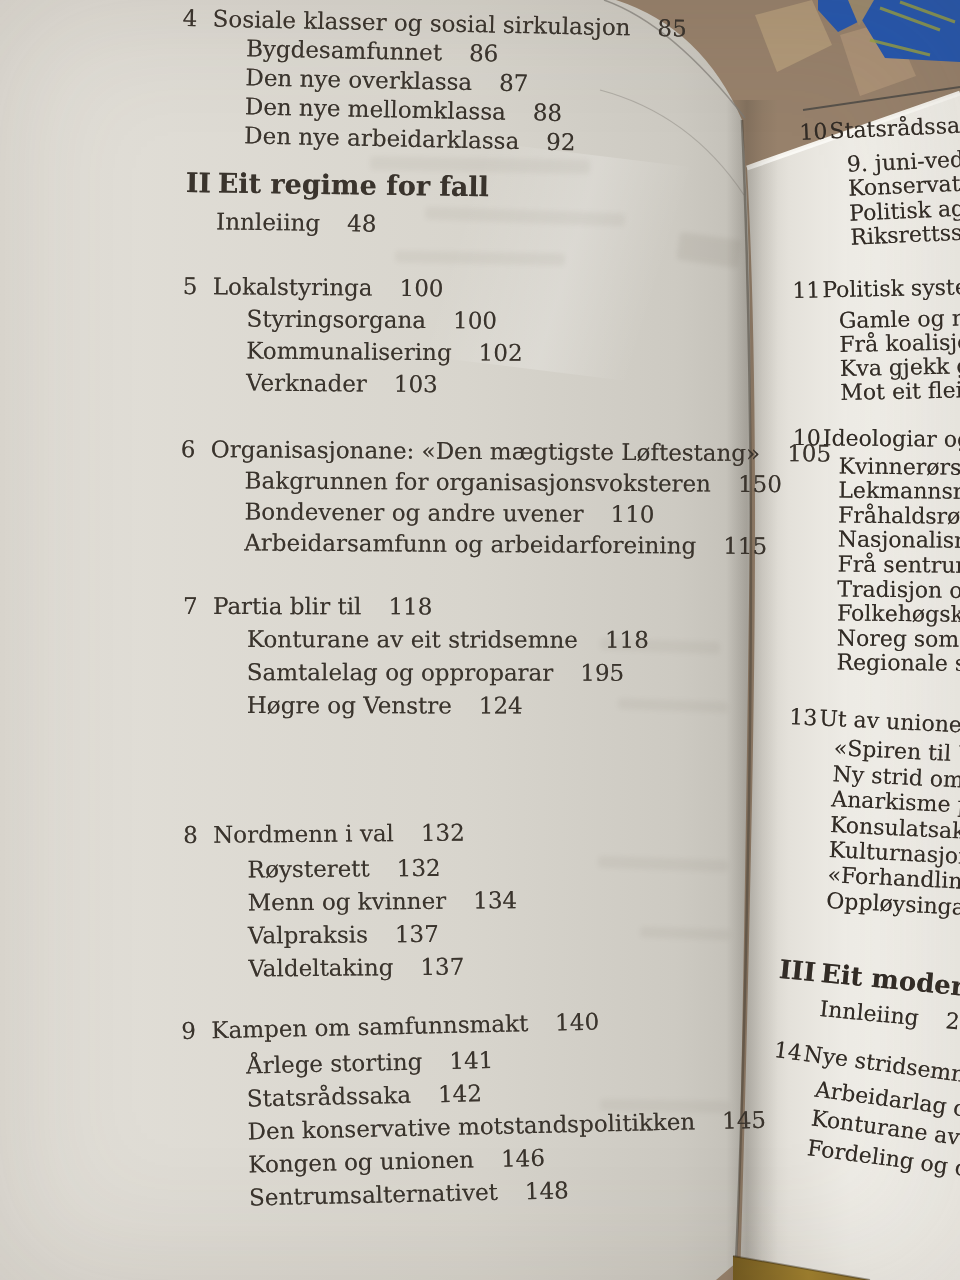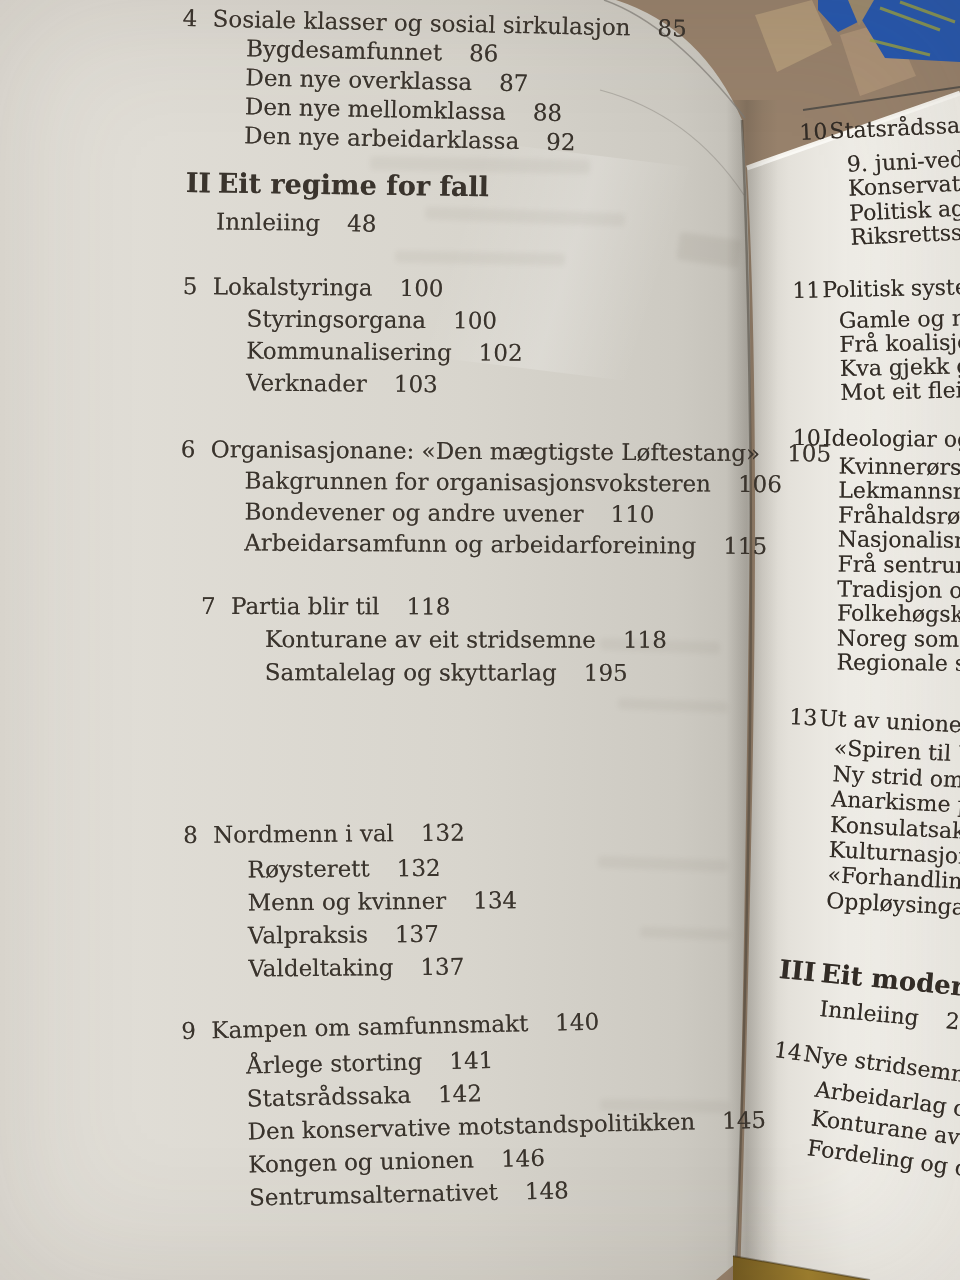--- a/index.html
+++ b/index.html
@@ -106,29 +106,30 @@
 
   <div class="sec" style="left:183px;top:270px;line-height:32px;transform:rotate(.5deg)">
     <div class="line"><span class="num">5</span><span>Lokalstyringa</span><span class="pg">100</span></div>
     <div class="line sub"><span>Styringsorgana</span><span class="pg">100</span></div>
     <div class="line sub"><span>Kommunalisering</span><span class="pg">102</span></div>
     <div class="line sub"><span>Verknader</span><span class="pg">103</span></div>
   </div>
 
   <div class="sec" style="left:181px;top:434px;line-height:31px;transform:rotate(.4deg)">
     <div class="line"><span class="num">6</span><span>Organisasjonane: «Den mægtigste Løftestang»</span><span class="pg">105</span></div>
-    <div class="line sub"><span>Bakgrunnen for organisasjonsvoksteren</span><span class="pg">106</span></div>
+    <div class="line sub"><span>Bakgrunnen for organisasjonsvoksteren</span><span class="pg">150</span></div>
     <div class="line sub"><span>Bondevener og andre uvener</span><span class="pg">110</span></div>
     <div class="line sub"><span>Arbeidarsamfunn og arbeidarforeining</span><span class="pg">115</span></div>
   </div>
 
-  <div class="sec" style="left:201px;top:590px;line-height:33px;transform:rotate(.1deg)">
+  <div class="sec" style="left:183px;top:590px;line-height:33px;transform:rotate(.1deg)">
     <div class="line"><span class="num">7</span><span>Partia blir til</span><span class="pg">118</span></div>
     <div class="line sub"><span>Konturane av eit stridsemne</span><span class="pg">118</span></div>
-    <div class="line sub"><span>Samtalelag og skyttarlag</span><span class="pg">195</span></div>
+    <div class="line sub"><span>Samtalelag og opproparar</span><span class="pg">195</span></div>
+    <div class="line sub"><span>Høgre og Venstre</span><span class="pg">124</span></div>
   </div>
 
   <div class="sec" style="left:183px;top:819px;line-height:33px;transform:rotate(-.5deg)">
     <div class="line" style="margin-bottom:2px"><span class="num">8</span><span>Nordmenn i val</span><span class="pg">132</span></div>
     <div class="line sub"><span>Røysterett</span><span class="pg">132</span></div>
     <div class="line sub"><span>Menn og kvinner</span><span class="pg">134</span></div>
     <div class="line sub"><span>Valpraksis</span><span class="pg">137</span></div>
     <div class="line sub"><span>Valdeltaking</span><span class="pg">137</span></div>
   </div>
 

